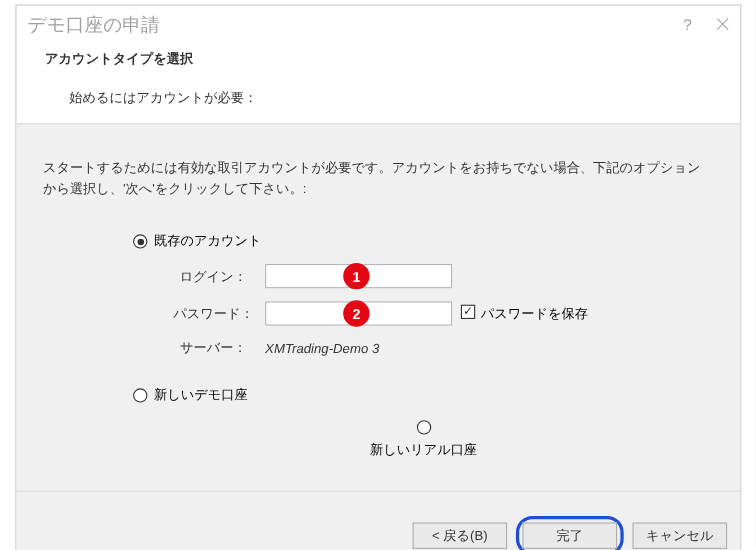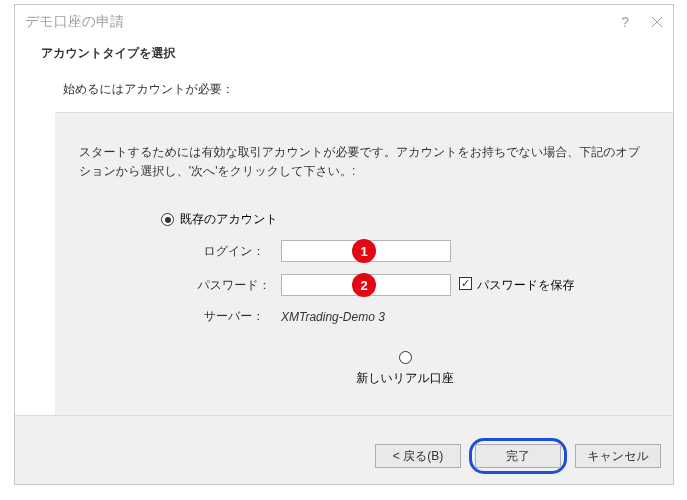--- a/index.html
+++ b/index.html
@@ -21,21 +21,21 @@
     }
     .titlebar {
       height: 34px;
       display: flex;
       align-items: center;
       justify-content: space-between;
       padding: 0 10px 0 10px;
     }
     .titlebar-title {
       color: #a0a0a0;
-      font-size: 14px;
+      font-size: 17px;
     }
     .titlebar-controls {
       display: flex;
       align-items: center;
       gap: 22px;
     }
     .titlebar-help {
       color: #a0a0a0;
       font-size: 14px;
       cursor: pointer;
@@ -56,21 +56,20 @@
     }
     .header-sub {
       padding-left: 22px;
       margin-top: 19px;
       color: #333;
     }
     .body-region {
       background: #f0f0f0;
       border-top: 1px solid #dcdcdc;
       padding: 30px 24px 22px 24px;
-      margin-left: 40px;
     }
     .instruction {
       color: #333;
       line-height: 1.6;
     }
     .options {
       margin-top: 30px;
       padding-left: 82px;
     }
     .radio-row {
@@ -230,20 +229,24 @@
             <span>パスワードを保存</span>
           </div>
           <span class="annot" style="left:157px; top:-1px;">2</span>
         </div>
         <div class="field-row">
           <span class="field-label">サーバー：</span>
           <span class="server-value">XMTrading-Demo 3</span>
         </div>
       </div>
 
+      <div class="radio-row">
+        <span class="radio"></span>
+        <span>新しいデモ口座</span>
+      </div>
 
       <div class="radio-row" style="margin-top:14px; margin-bottom:6px;flex-direction:column;">
         <span class="radio"></span>
         <span>新しいリアル口座</span>
       </div>
     </div>
   </div>
 
   <div class="footer">
     <div class="btn">&lt; 戻る(B)</div>

